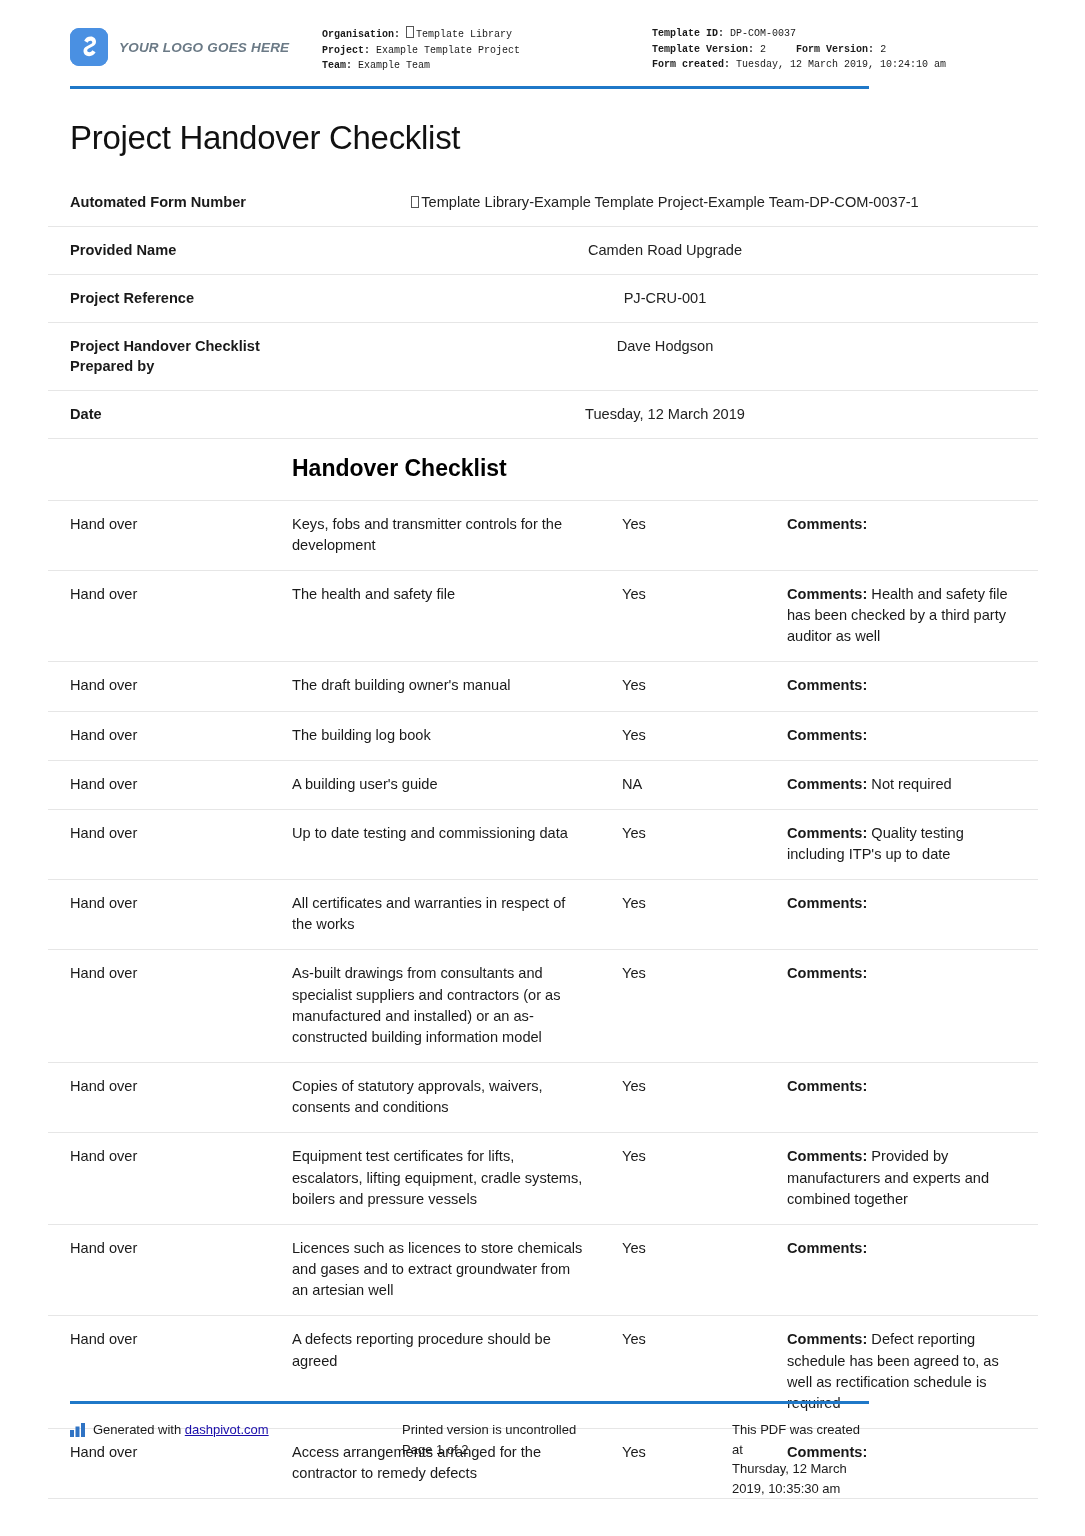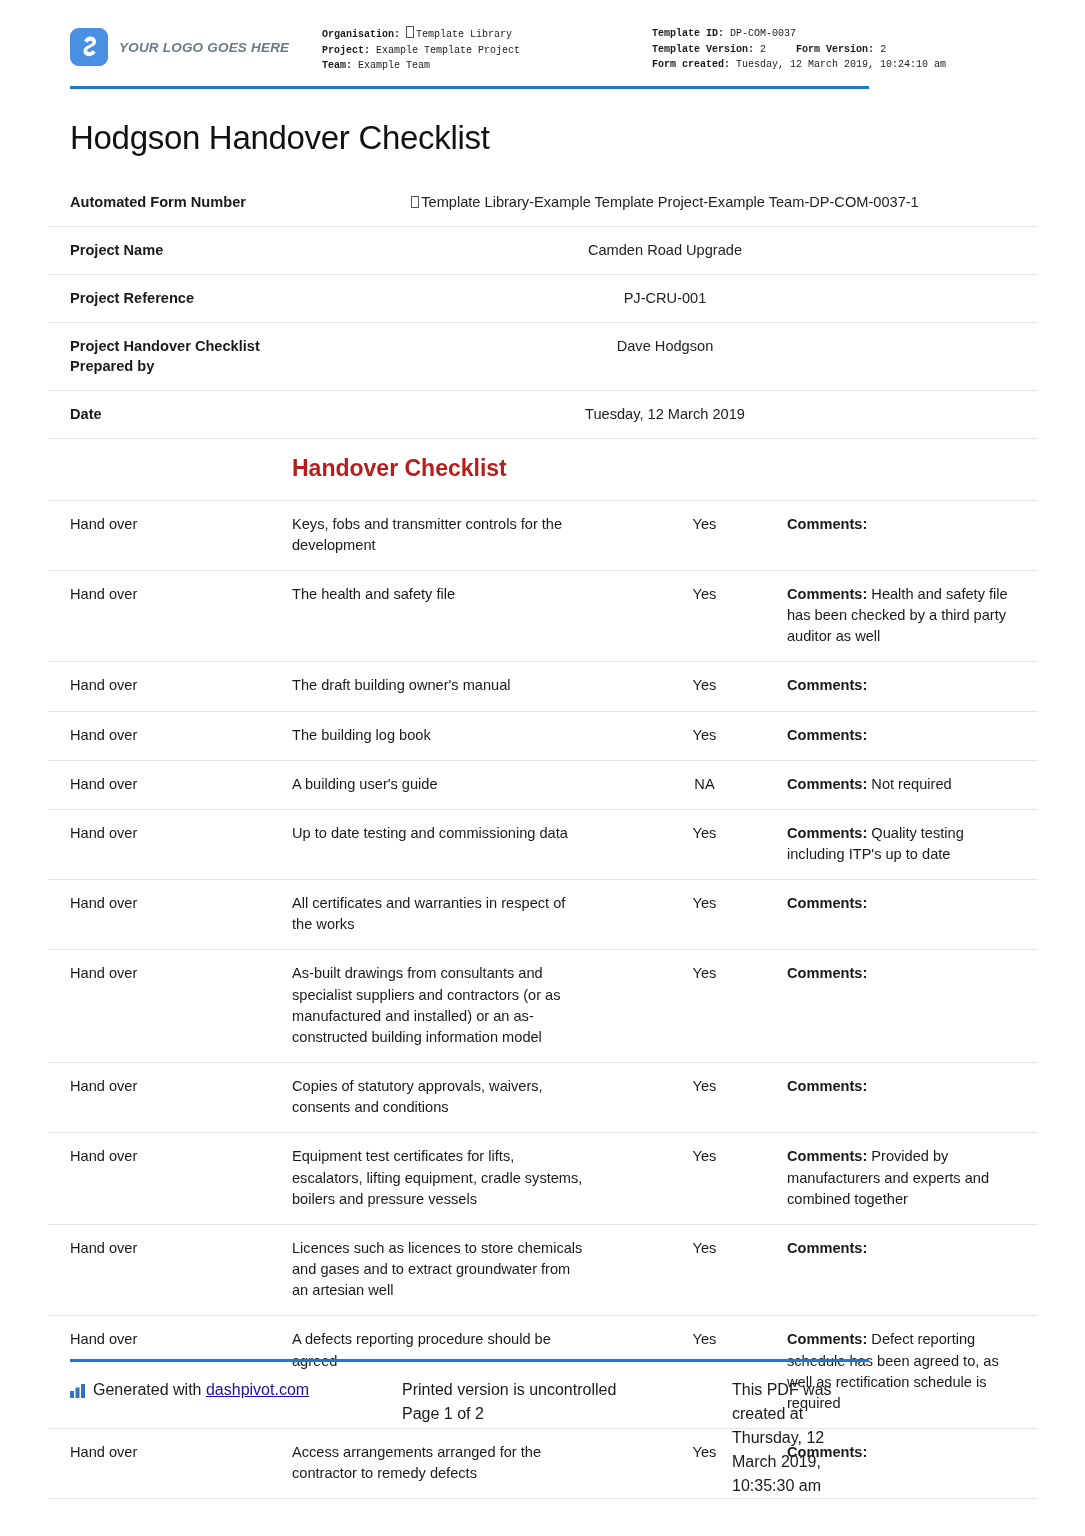--- a/index.html
+++ b/index.html
@@ -114,21 +114,21 @@
   }
   .info-value { color: #222; text-align: center; }
 
   
   .section-heading-row td {
     padding: 22px 0 20px 0;
   }
   .section-heading {
     font-size: 23px;
     font-weight: bold;
-    color: #b91c1c;
+    color: #000000;
   }
 
   
   .check-table {
     width: 990px;
     border-collapse: collapse;
   }
   .check-table tr { border-top: 1px solid #e6e6e6; }
   .check-table tr:last-child { border-bottom: 1px solid #e6e6e6; }
   .check-table td {
@@ -136,35 +136,35 @@
     vertical-align: top;
     font-size: 14.6px;
     line-height: 1.45;
   }
   .c-label {
     width: 244px;
     padding-left: 22px !important;
     font-weight: normal;
   }
   .c-desc { width: 330px; padding-right: 34px !important; }
-  .c-status { width: 165px; text-align: center; }
+  .c-status { width: 165px; }
   .c-comment { width: 251px; padding-right: 16px !important; }
   .c-comment b { font-weight: bold; }
 
   
   .doc-footer {
     position: absolute;
     left: 48px;
     right: 48px;
     bottom: 38px;
   }
   .footer-cols {
     display: flex;
     padding: 16px 22px 0 22px;
-    font-size: 16px;
+    font-size: 13px;
     line-height: 1.5;
   }
   .f-col1 { flex: 0 0 332px; display: flex; align-items: flex-start; }
   .f-col2 { flex: 0 0 330px; }
   .f-col3 { flex: 1 1 auto; max-width: 260px; }
   .bar-icon {
     display: inline-block;
     width: 16px;
     height: 14px;
     margin-right: 7px;
@@ -223,30 +223,30 @@
       </div>
       <div class="hdr-line">
         <b>Form created:</b>
         <span>Tuesday, 12 March 2019, 10:24:10 am</span>
       </div>
     </div>
   </div>
 
   <div class="rule-blue"></div>
 
-  <h1 class="doc-title">Hodgson Handover Checklist</h1>
+  <h1 class="doc-title">Project Handover Checklist</h1>
 
   <table class="info-table">
     <tbody>
         <tr>
           <td class="info-label">Automated Form Number</td>
           <td class="info-value"><span class="tofu"></span><span>Template Library-Example Template Project-Example Team-DP-COM-0037-1</span></td>
         </tr>
         <tr>
-          <td class="info-label">Project Name</td>
+          <td class="info-label">Provided Name</td>
           <td class="info-value">Camden Road Upgrade</td>
         </tr>
         <tr>
           <td class="info-label">Project Reference</td>
           <td class="info-value">PJ-CRU-001</td>
         </tr>
         <tr>
           <td class="info-label">Project Handover Checklist Prepared by</td>
           <td class="info-value">Dave Hodgson</td>
         </tr>

